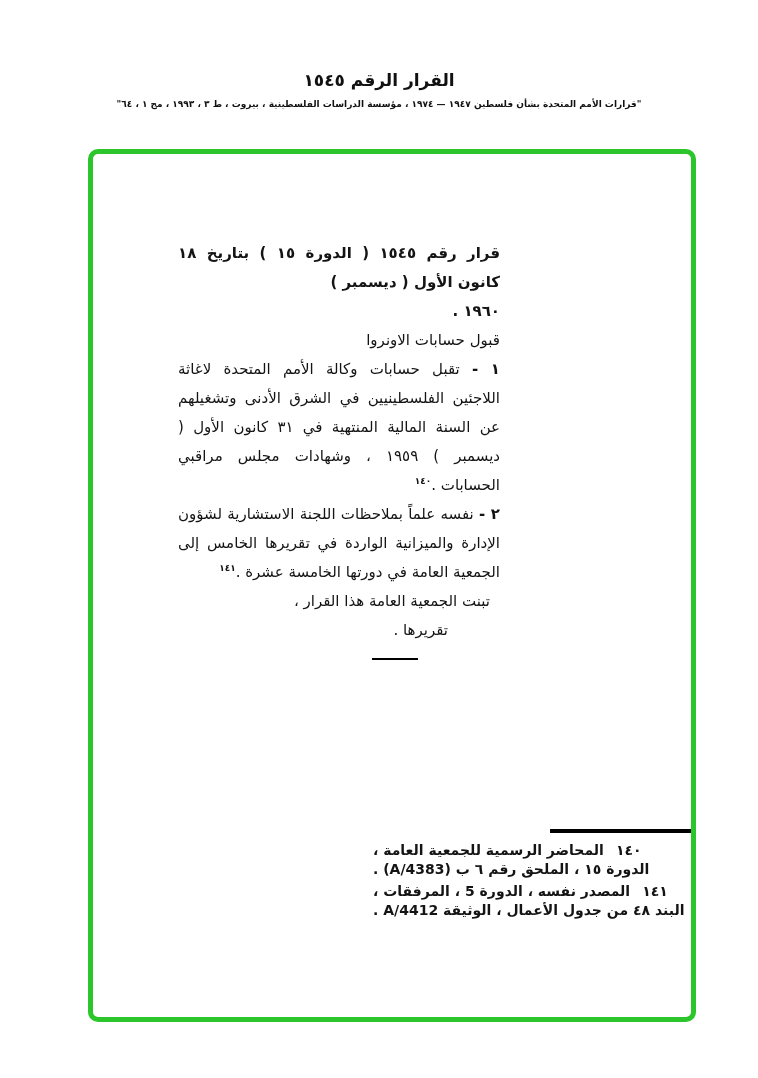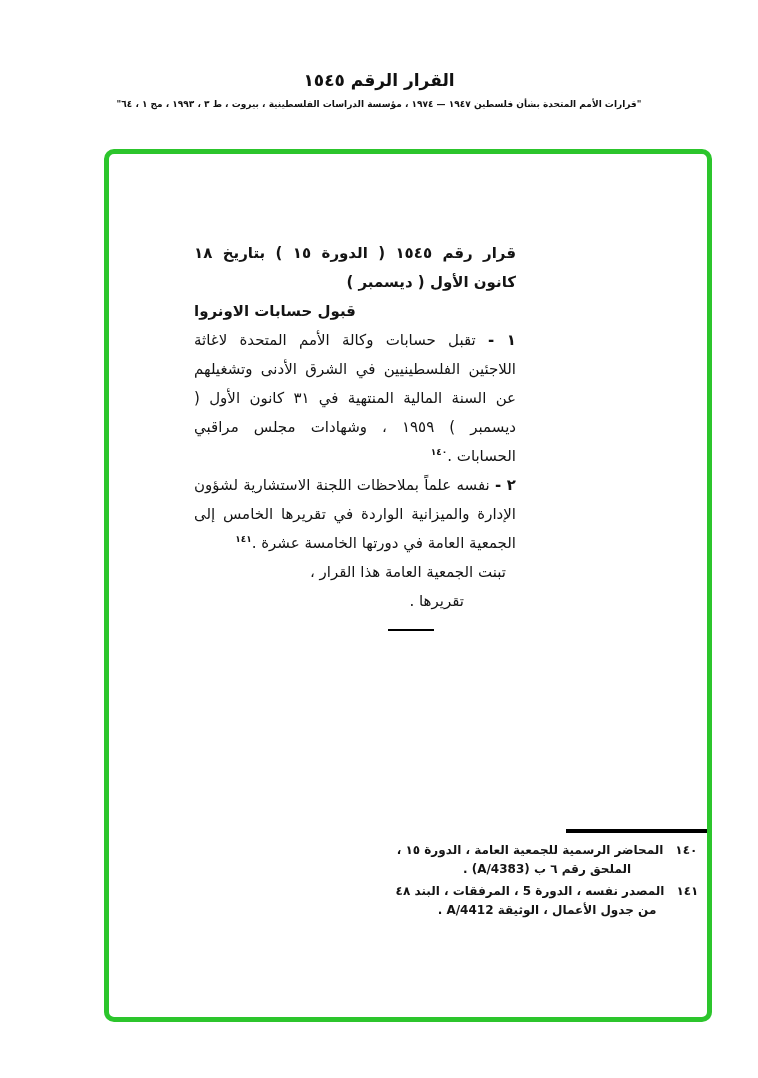--- a/index.html
+++ b/index.html
@@ -15,79 +15,80 @@
     direction:rtl;
   }
   .header {
     position:absolute; top:70px; left:0; width:100%;
     text-align:center; direction:rtl;
   }
   .title { font-size:17px; font-weight:bold; }
   .source { margin-top:9px; font-size:9px; font-weight:bold; letter-spacing:0; }
 
   .frame {
-    position:absolute; left:104px; top:149px;
+    position:absolute; left:88px; top:149px;
     width:608px; height:873px;
     border:5px solid #2cc52c;
     border-radius:10px;
     background:#ffffff;
   }
 
   .doc {
     position:absolute; top:85px; left:85px; width:322px;
     direction:rtl;
     font-size:15px; line-height:29px;
     text-align:justify;
     color:#141414;
   }
   .doc p { margin:0; }
   .h1 { font-weight:bold; }
   .h2 { font-weight:bold; margin-bottom:4px; }
-  .subject { text-align:left; font-weight:bold; margin:2px 0 6px; }
+  .subject { text-align:right; font-weight:normal; margin:2px 0 6px; }
   .preamble { font-weight:bold; }
   .pnum { font-weight:bold; }
   .pbold { font-weight:normal; }
   .ref { font-size:9px; font-weight:bold; vertical-align:super; line-height:0; }
   .closing-block { }
   .closing { text-align:right; }
   .c1 { padding-right:10px; }
   .c2 { padding-right:30px; }
   .c3 { padding-right:52px; }
   .end-rule {
     width:46px; height:2px; background:#000000;
     margin:13px 82px 0 0;
   }
 
   .fn-rule {
     position:absolute; top:675px; right:0;
     width:141px; height:4px; background:#000000;
   }
   .footnotes {
     position:absolute; top:687px; right:2px; width:316px;
-    direction:rtl; text-align:center;
-    font-size:12px; font-weight:bold; line-height:19px;
+    direction:rtl; text-align:left;
+    font-size:14px; font-weight:bold; line-height:19px;
     color:#141414;
   }
   .fn { margin-bottom:3px; }
   .fn-num { margin-left:12px; }
 </style>
 </head>
 <body>
 
 <div class="page">
 
   <div class="header">
     <div class="title">القرار الرقم ١٥٤٥</div>
     <div class="source">"قرارات الأمم المتحدة بشأن فلسطين ١٩٤٧ — ١٩٧٤ ، مؤسسة الدراسات الفلسطينية ، بيروت ، ط ٣ ، ١٩٩٣ ، مج ١ ، ٦٤"</div>
   </div>
 
   <div class="frame">
 
     <div class="doc">
       <p class="h1">قرار رقم ١٥٤٥ ( الدورة ١٥ ) بتاريخ ١٨ كانون الأول ( ديسمبر )</p>
+      <p class="h2">١٩٦٠ .</p>
       <p class="subject">قبول حسابات الاونروا</p>
 
       <p class="para">
         <span class="pnum">١ -</span>
         <span class="pbold">تقبل</span>
         <span>حسابات وكالة الأمم المتحدة لاغاثة اللاجئين الفلسطينيين في الشرق الأدنى وتشغيلهم عن السنة المالية المنتهية في ٣١ كانون الأول ( ديسمبر ) ١٩٥٩ ، وشهادات مجلس مراقبي الحسابات .</span><sup class="ref">١٤٠</sup>
       </p>
 
       <p class="para">
         <span class="pnum">٢ -</span>

